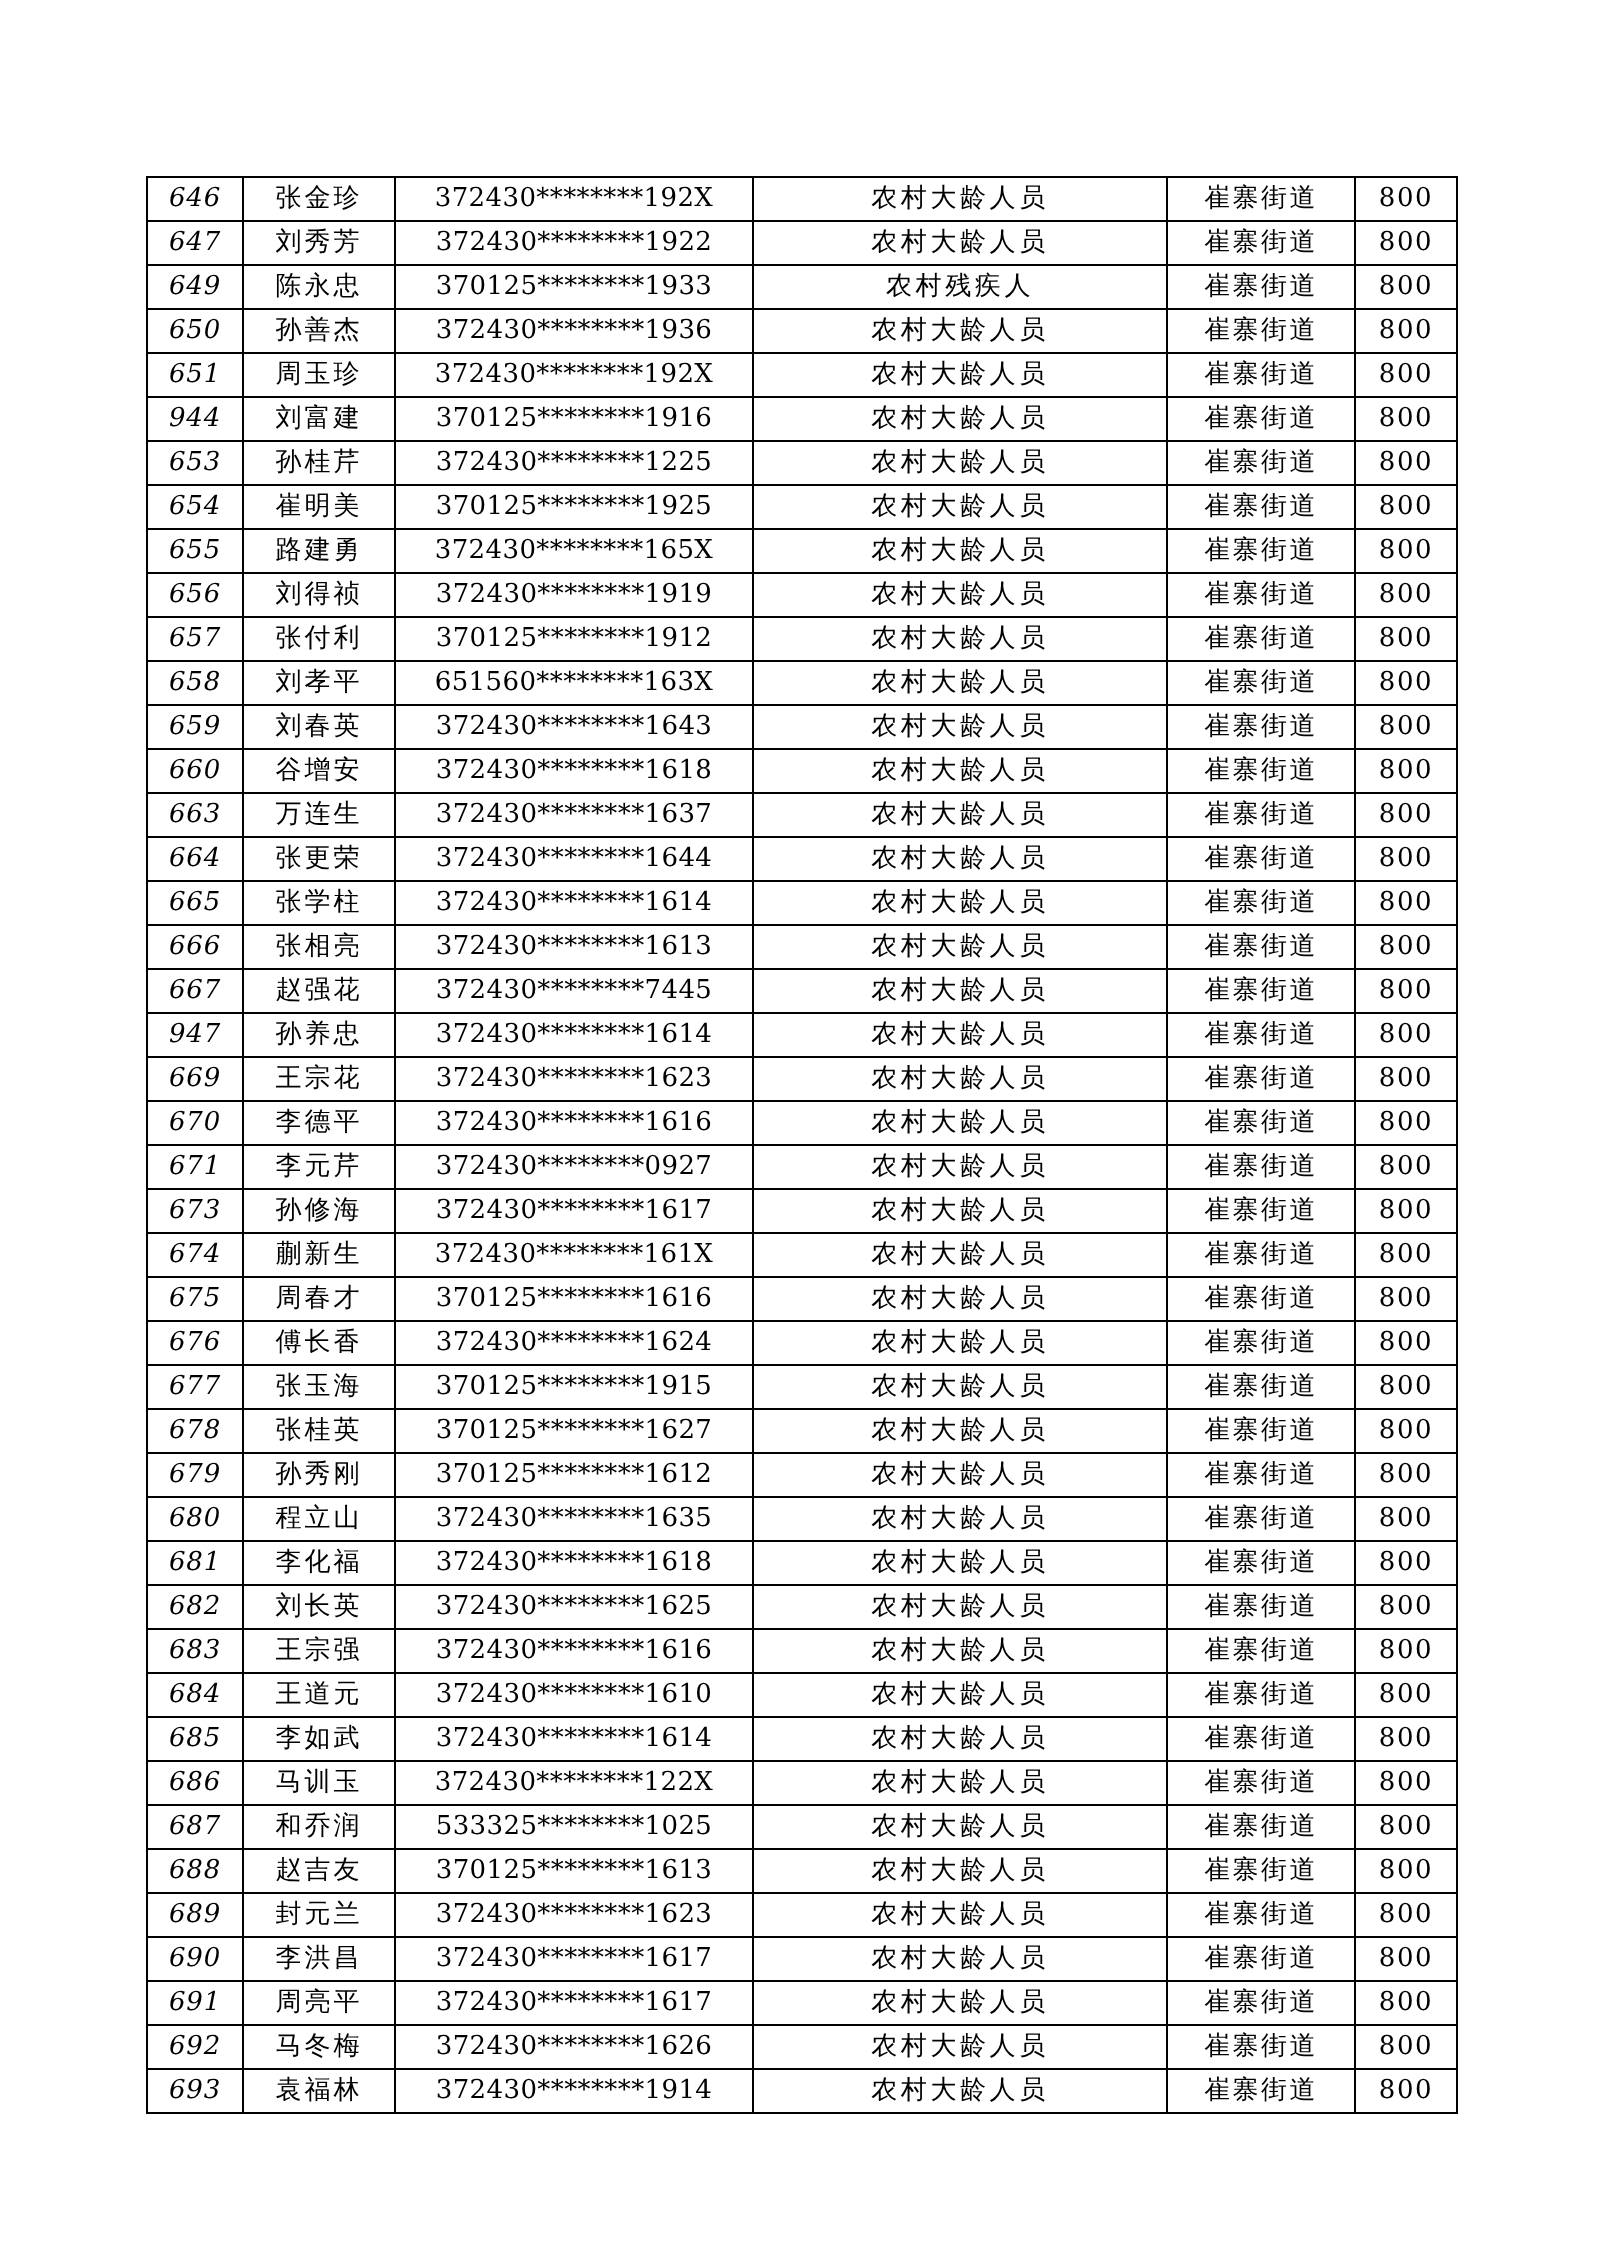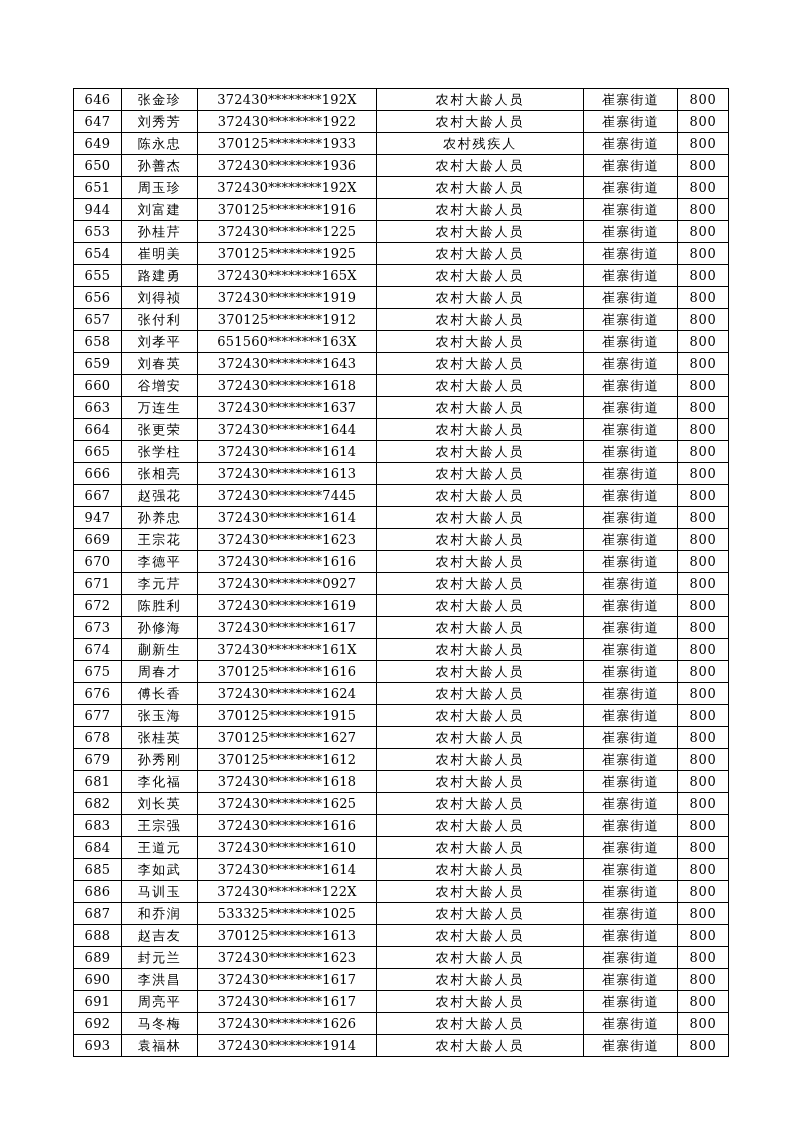--- a/index.html
+++ b/index.html
@@ -50,20 +50,21 @@
     color: #000000;
     font-family: "DejaVu Serif", "Liberation Serif", serif;
     font-size: 13px;
     white-space: nowrap;
     overflow: hidden;
   }
   td.seq {
     font-family: "DejaVu Serif", "Liberation Serif", serif;
     font-size: 13.5px;
     letter-spacing: 0.4px;
+    font-style: italic;
   }
   td.name {
     font-size: 13.5px;
     letter-spacing: 1.5px;
   }
   td.idnum {
     font-family: "DejaVu Serif", "Liberation Serif", serif;
     font-size: 13px;
     letter-spacing: 0.2px;
   }
@@ -274,28 +275,20 @@
           </tr>
           <tr>
             <td class="seq">671</td>
             <td class="name">李元芹</td>
             <td class="idnum">372430********0927</td>
             <td class="cat">农村大龄人员</td>
             <td class="street">崔寨街道</td>
             <td class="amt">800</td>
           </tr>
           <tr>
-            <td class="seq">672</td>
-            <td class="name">陈胜利</td>
-            <td class="idnum">372430********1619</td>
-            <td class="cat">农村大龄人员</td>
-            <td class="street">崔寨街道</td>
-            <td class="amt">800</td>
-          </tr>
-          <tr>
             <td class="seq">673</td>
             <td class="name">孙修海</td>
             <td class="idnum">372430********1617</td>
             <td class="cat">农村大龄人员</td>
             <td class="street">崔寨街道</td>
             <td class="amt">800</td>
           </tr>
           <tr>
             <td class="seq">674</td>
             <td class="name">蒯新生</td>
@@ -333,20 +326,28 @@
             <td class="name">张桂英</td>
             <td class="idnum">370125********1627</td>
             <td class="cat">农村大龄人员</td>
             <td class="street">崔寨街道</td>
             <td class="amt">800</td>
           </tr>
           <tr>
             <td class="seq">679</td>
             <td class="name">孙秀刚</td>
             <td class="idnum">370125********1612</td>
+            <td class="cat">农村大龄人员</td>
+            <td class="street">崔寨街道</td>
+            <td class="amt">800</td>
+          </tr>
+          <tr>
+            <td class="seq">680</td>
+            <td class="name">程立山</td>
+            <td class="idnum">372430********1635</td>
             <td class="cat">农村大龄人员</td>
             <td class="street">崔寨街道</td>
             <td class="amt">800</td>
           </tr>
           <tr>
             <td class="seq">681</td>
             <td class="name">李化福</td>
             <td class="idnum">372430********1618</td>
             <td class="cat">农村大龄人员</td>
             <td class="street">崔寨街道</td>

